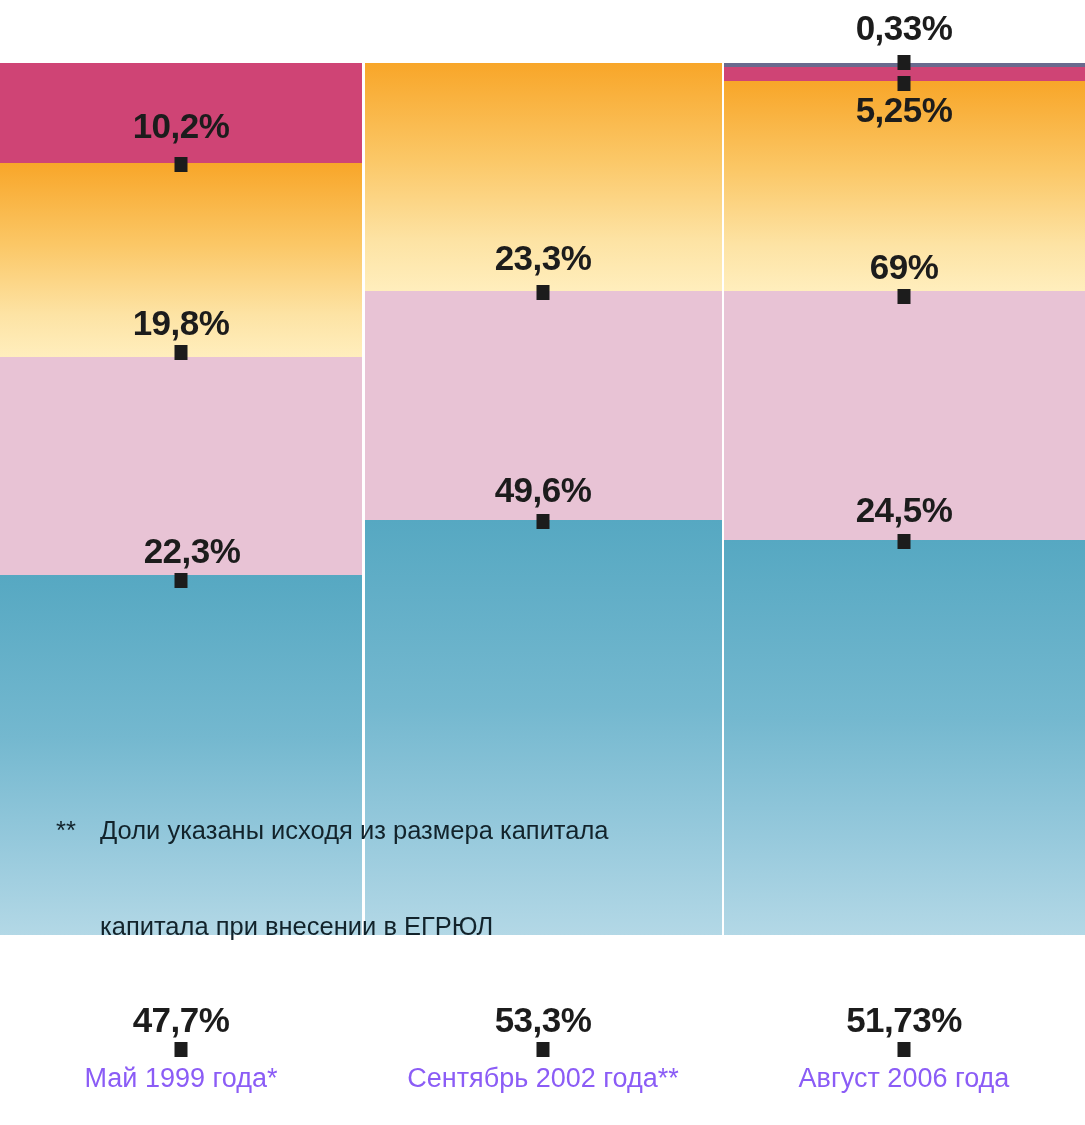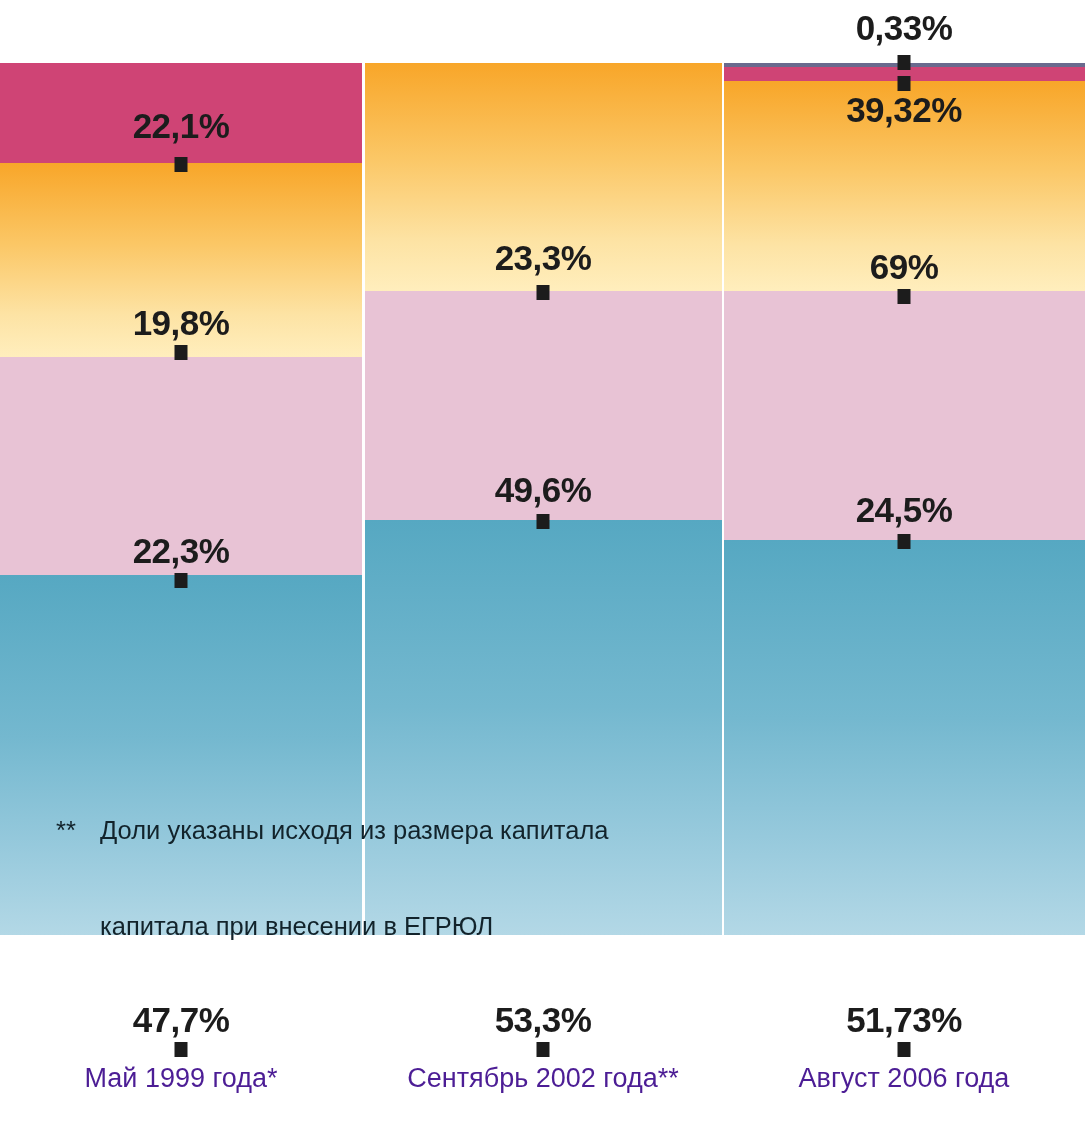--- a/index.html
+++ b/index.html
@@ -40,21 +40,21 @@
     text-align:center;
   }
   .tick{
     position:absolute;
     width:13px;height:15px;
     background:#1c1c1c;
     transform:translateX(-50%);
   }
   .xlabel{
     position:absolute;
-    color:#4c1d95;
+    color:#8b5cf6;
     font-size:27px;
     white-space:nowrap;
     transform:translateX(-50%);
     text-align:center;
   }
   #footnotes{
     position:absolute;
     left:56px;top:750px;
     color:#12232b;
     font-size:25.5px;
@@ -85,27 +85,27 @@
   </div>
 
   <div class="col" style="left:724px;width:361px;top:63px;bottom:190px;">
     <div class="seg slate" style="top:0px;height:4px;"></div>
     <div class="seg magenta" style="top:4px;height:14px;"></div>
     <div class="seg orange" style="top:18px;height:210px;"></div>
     <div class="seg pink" style="top:228px;height:249px;"></div>
     <div class="seg blue" style="top:477px;bottom:0px;"></div>
   </div>
 
-  <div class="val" style="left:181px;top:106px;">22,1%</div>
+  <div class="val" style="left:181px;top:106px;">10,2%</div>
   <div class="tick" style="left:181px;top:157px;"></div>
 
   <div class="val" style="left:181px;top:303px;">19,8%</div>
   <div class="tick" style="left:181px;top:345px;"></div>
 
-  <div class="val" style="left:181px;top:531px;">22,3%</div>
+  <div class="val" style="left:192px;top:531px;">22,3%</div>
   <div class="tick" style="left:181px;top:573px;"></div>
 
   <div class="val" style="left:181px;top:1000px;">47,7%</div>
   <div class="tick" style="left:181px;top:1042px;"></div>
 
   <div class="xlabel" style="left:181px;top:1063px;">Май 1999 года*</div>
 
   <div class="val" style="left:543px;top:238px;">23,3%</div>
   <div class="tick" style="left:543px;top:285px;"></div>
 
@@ -113,21 +113,21 @@
   <div class="tick" style="left:543px;top:514px;"></div>
 
   <div class="val" style="left:543px;top:1000px;">53,3%</div>
   <div class="tick" style="left:543px;top:1042px;"></div>
 
   <div class="xlabel" style="left:543px;top:1063px;">Сентябрь 2002 года**</div>
 
   <div class="val" style="left:904px;top:8px;">0,33%</div>
   <div class="tick" style="left:904px;top:55px;"></div>
 
-  <div class="val" style="left:904px;top:90px;">39,32%</div>
+  <div class="val" style="left:904px;top:90px;">5,25%</div>
   <div class="tick" style="left:904px;top:76px;"></div>
 
   <div class="val" style="left:904px;top:247px;">69%</div>
   <div class="tick" style="left:904px;top:289px;"></div>
 
   <div class="val" style="left:904px;top:490px;">24,5%</div>
   <div class="tick" style="left:904px;top:534px;"></div>
 
   <div class="val" style="left:904px;top:1000px;">51,73%</div>
   <div class="tick" style="left:904px;top:1042px;"></div>

